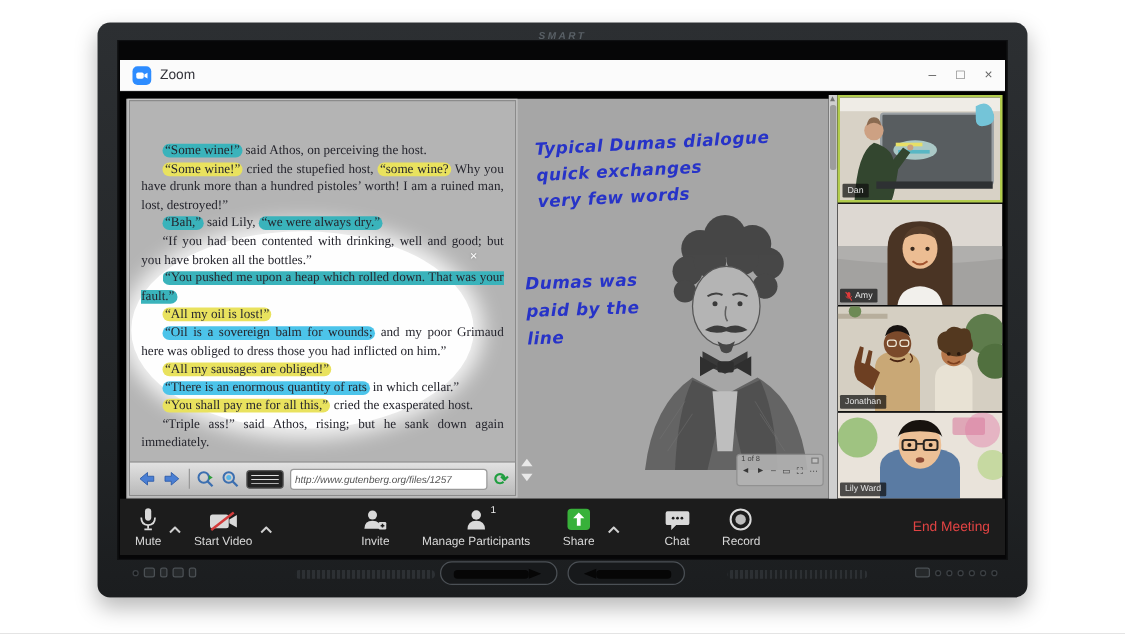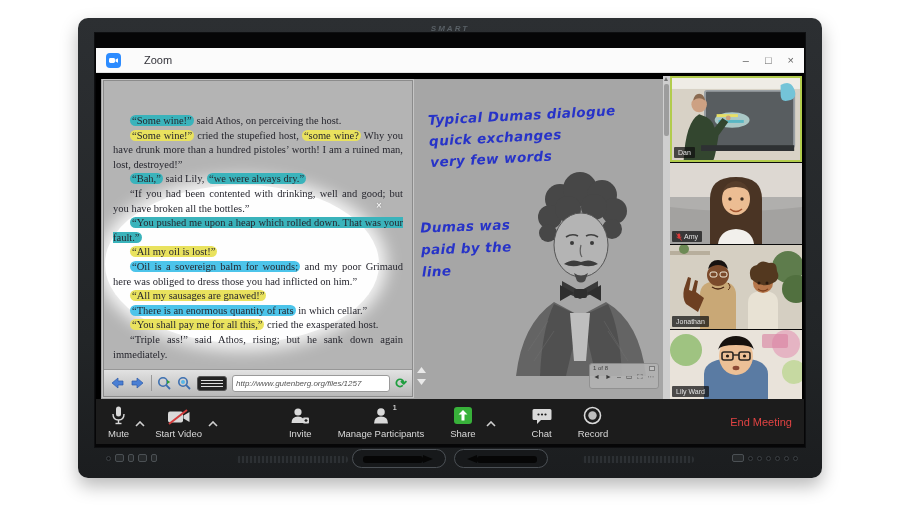--- a/index.html
+++ b/index.html
@@ -34,21 +34,21 @@
   .penslot.b .pen::after { content:""; position:absolute; left:-10px; top:-1px;
      border-right:10px solid #060606; border-top:4.5px solid transparent; border-bottom:4.5px solid transparent; }
 
   
   .zwindow { position:absolute; left:1px; right:1px; top:15px; bottom:3px;
              display:flex; flex-direction:column; }
   .titlebar { height:25px; background:#fbfbfb; display:flex; align-items:center;
               padding:0 10px; border-bottom:1px solid #e3e3e3; }
   .zlogo { width:15px; height:15px; border-radius:4px; background:#2d8cff;
            display:flex; align-items:center; justify-content:center; }
-  .ztitle { margin-left:23px; font-size:11px; color:#33333a; }
+  .ztitle { margin-left:7px; font-size:11px; color:#33333a; }
   .wincontrols { margin-left:auto; display:flex; gap:16px; color:#666; font-size:11px; }
   .wincontrols span { cursor:default; line-height:11px; }
   .zmain { flex:1; position:relative; background:#000; }
 
   
   .shared { position:absolute; left:5px; top:6px; width:562px; height:320px;
             background:#a6a6a6; }
   .docframe { position:absolute; left:2px; top:1px; width:310px; height:317px;
               border:1px solid #8b8b8b; outline:1px solid #c6c6c6; background:#b4b4b4;
               display:flex; flex-direction:column; }
@@ -160,21 +160,21 @@
                 <div class="spotlight"></div>
                 <div class="spot-close">×</div>
                 <div class="doctext">
                     <p><span class="hl hl-teal">“Some wine!”</span><span> said Athos, on perceiving the host.</span></p>
                     <p><span class="hl hl-yellow">“Some wine!”</span><span> cried the stupefied host, </span><span class="hl hl-yellow">“some wine?</span><span> Why you have drunk more than a hundred pistoles’ worth! I am a ruined man, lost, destroyed!”</span></p>
                     <p><span class="hl hl-teal">“Bah,”</span><span> said Lily, </span><span class="hl hl-teal">“we were always dry.”</span></p>
                     <p><span>“If you had been contented with drinking, well and good; but you have broken all the bottles.”</span></p>
                     <p><span class="hl hl-teal">“You pushed me upon a heap which rolled down. That was your fault.”</span></p>
                     <p><span class="hl hl-yellow">“All my oil is lost!”</span></p>
                     <p><span class="hl hl-cyan">“Oil is a sovereign balm for wounds;</span><span> and my poor Grimaud here was obliged to dress those you had inflicted on him.”</span></p>
-                    <p><span class="hl hl-yellow">“All my sausages are gnawed!”</span></p>
+                    <p><span class="hl hl-yellow">“All my sausages are obliged!”</span></p>
                     <p><span class="hl hl-cyan">“There is an enormous quantity of rats</span><span> in which cellar.”</span></p>
                     <p><span class="hl hl-yellow">“You shall pay me for all this,”</span><span> cried the exasperated host.</span></p>
                     <p><span>“Triple ass!” said Athos, rising; but he sank down again immediately.</span></p>
                   </div>
               </div>
               <div class="docbar">
                 <svg class="navarrow" viewBox="0 0 16 14">
                     <path d="M9 2 L3 7 L9 12 V9 H14 V5 H9 Z" fill="#4a7fd4" stroke="#2c5aa8" stroke-width=".7"></path>
                   </svg>
                 <svg class="navarrow" viewBox="0 0 16 14">

